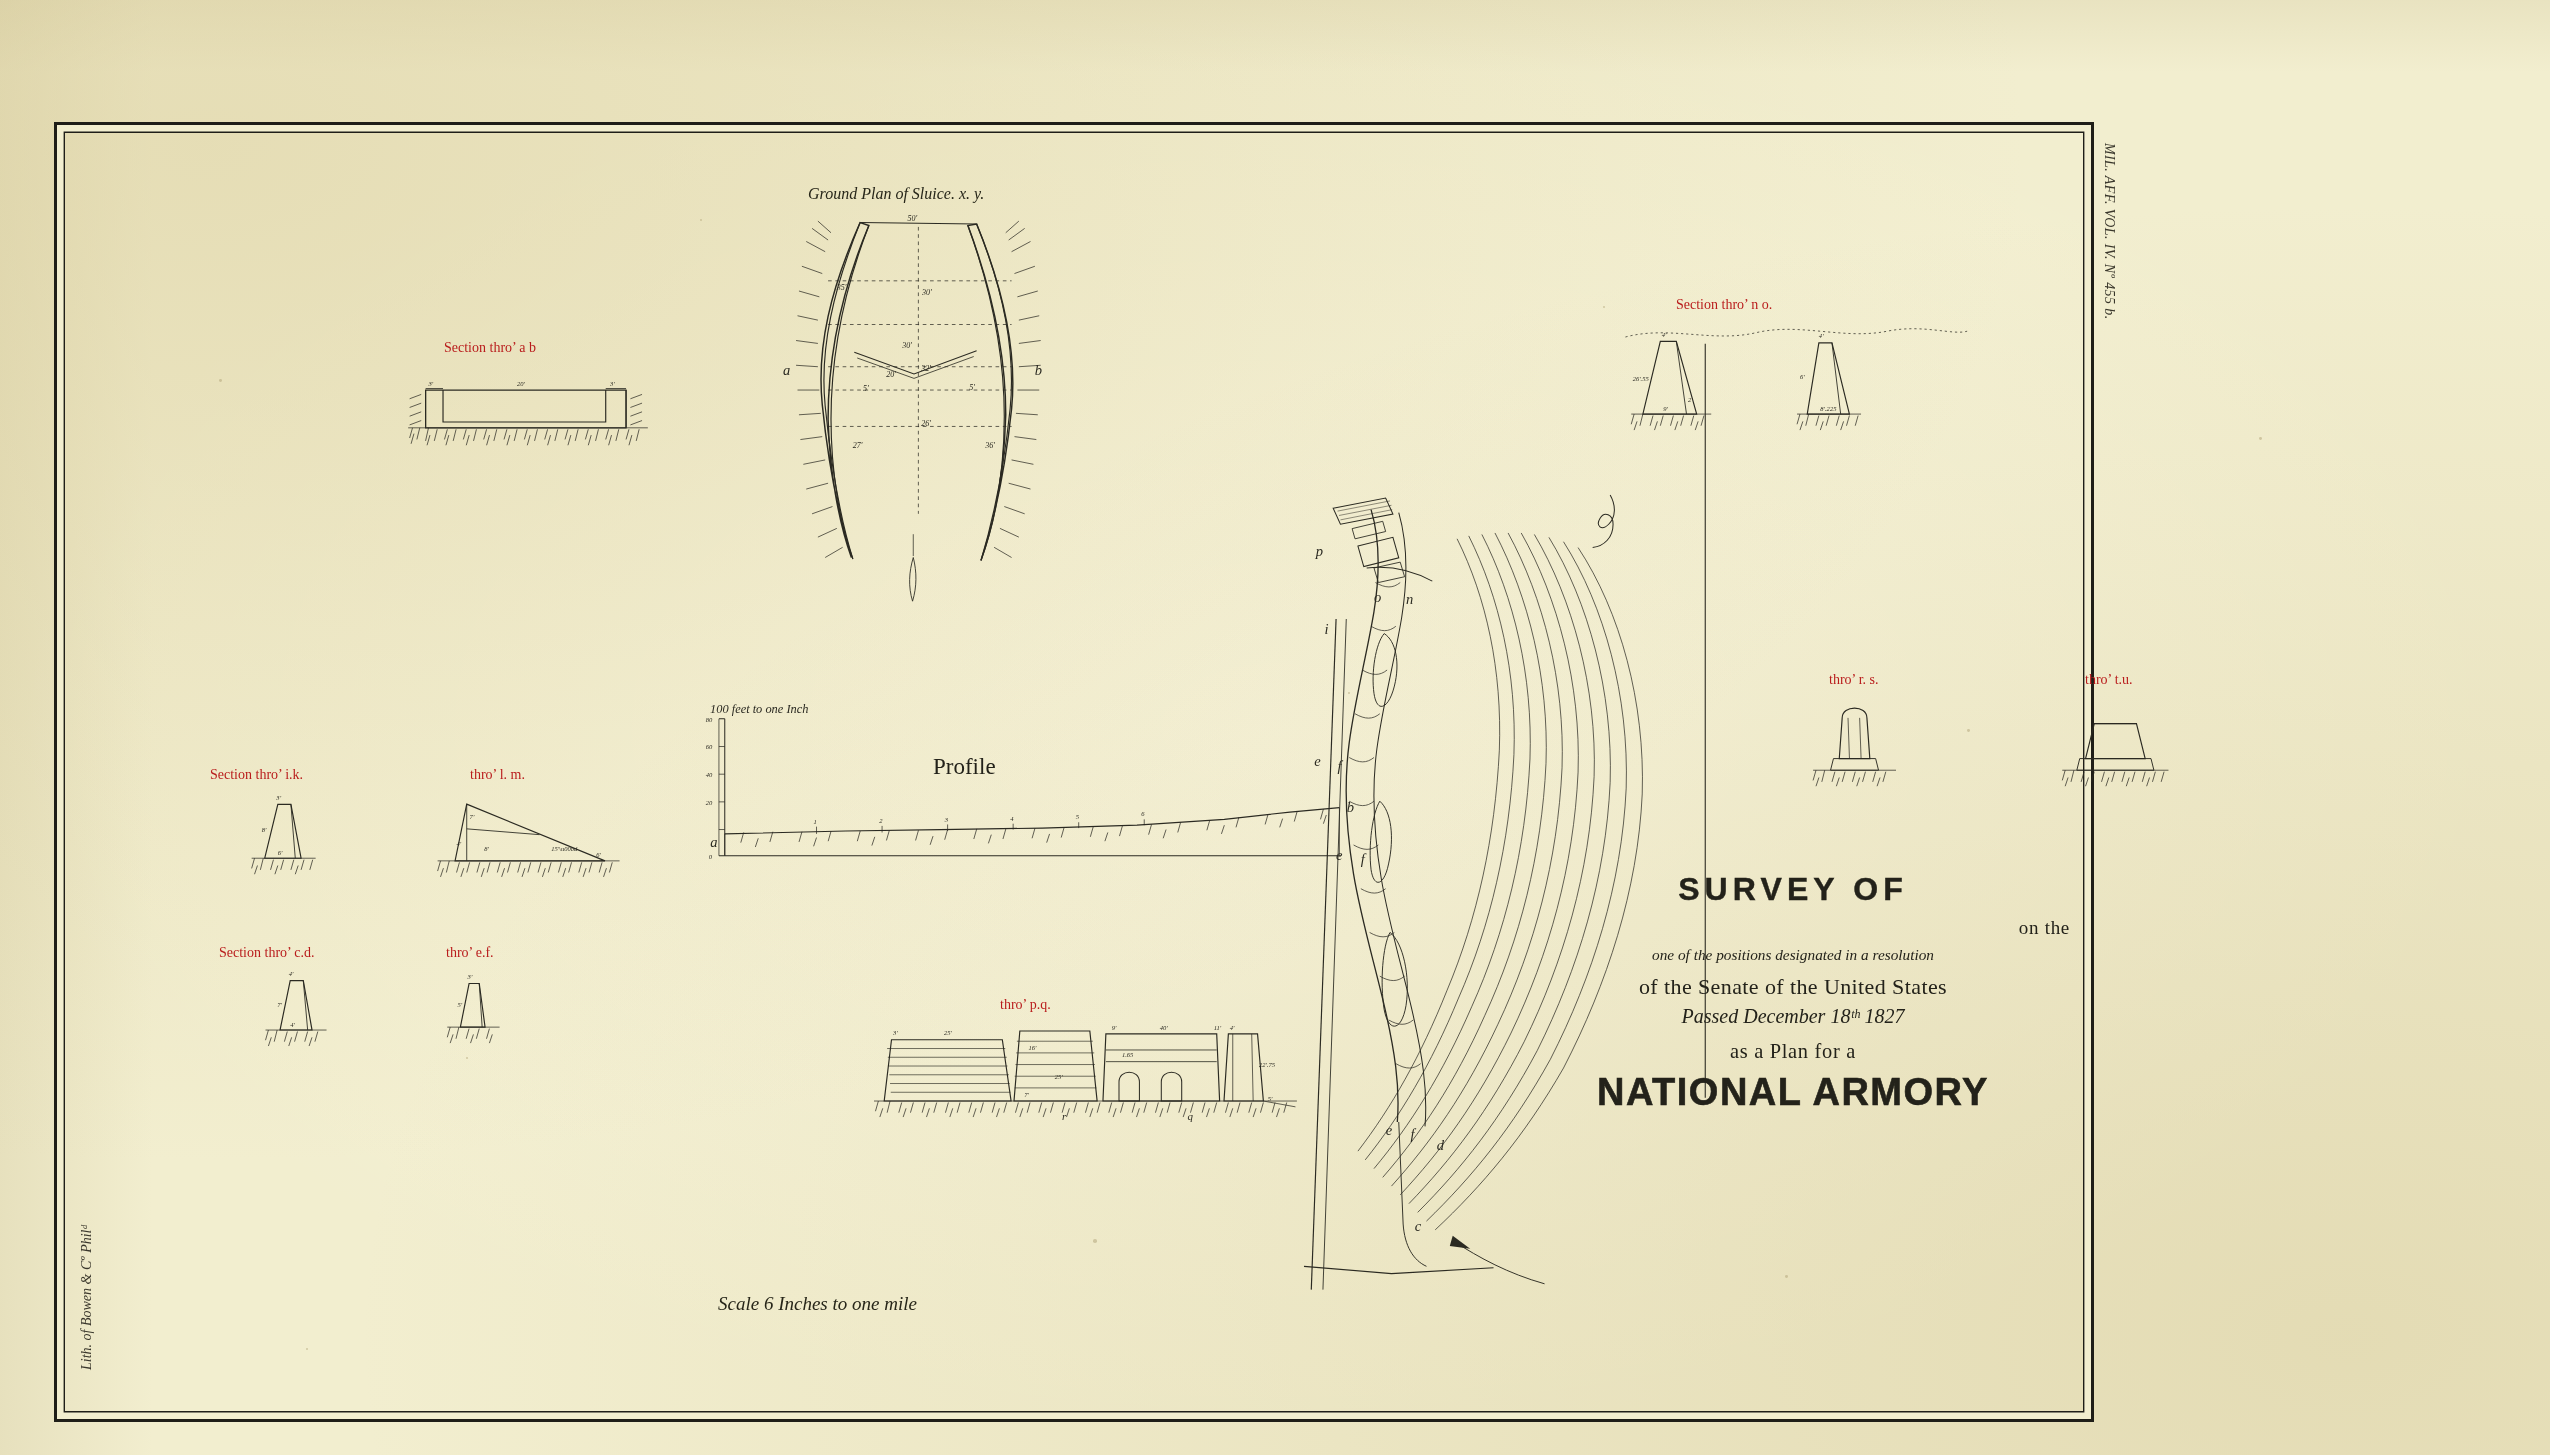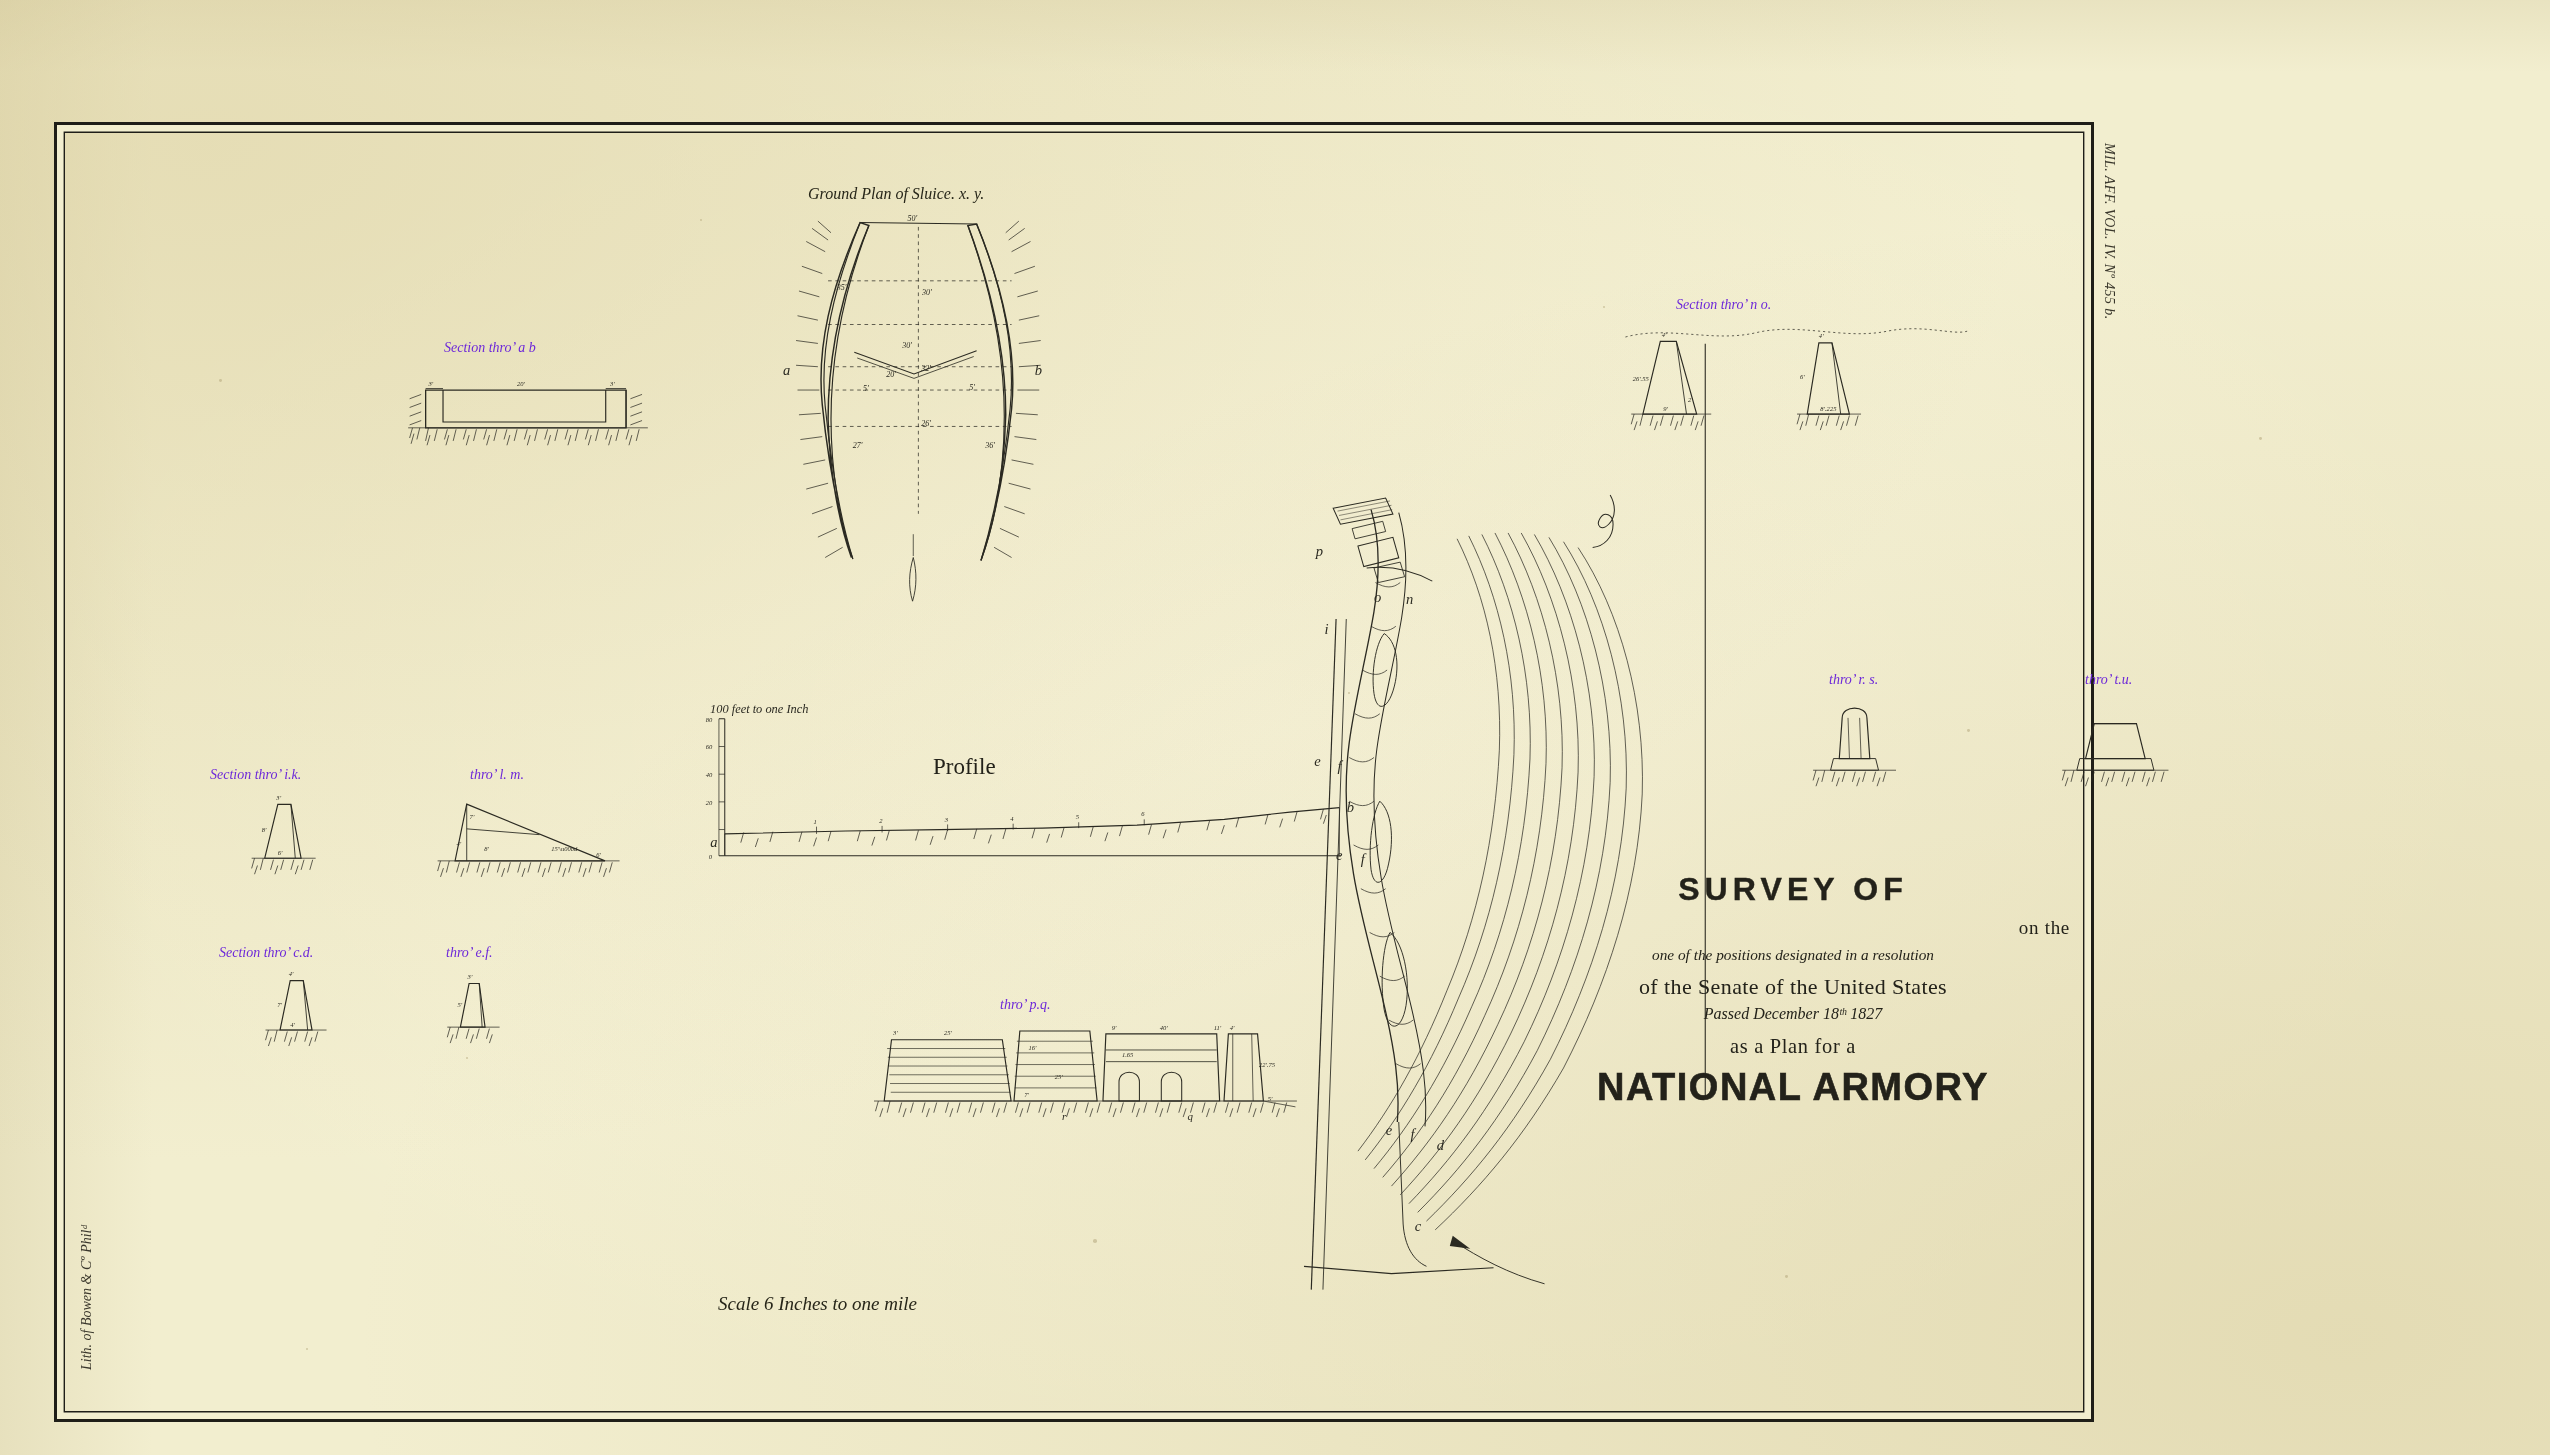--- a/index.html
+++ b/index.html
@@ -48,21 +48,21 @@
     color: #3a372c;
   }
   .edge-left {
     position: absolute; left: 79px; top: 1370px;
     transform: rotate(-90deg); transform-origin: left top;
     font-style: italic; font-size: 14px; color: #3a372c;
   }
 
   
   .cap { font-style: italic; font-size: 16px; color: #272619; margin-left: 39px; }
-  .cap-sm { font-style: italic; font-size: 14px; color: #6d28d9; }
+  .cap-sm { font-size: 14px; color: #b91c1c; }
 
   
   .titleblock {
     position: absolute; left: 1516px; top: 871px; width: 554px;
     text-align: center; color: #23221a;
   }
   .t-survey {
     font-family: "Liberation Sans", sans-serif;
     font-weight: 700; font-size: 32px; letter-spacing: 5.1px;
     -webkit-text-stroke: 0.4px #23221a;
@@ -72,21 +72,21 @@
     font-weight: 700; font-size: 42px; letter-spacing: 1.5px; margin-top: 2.9px;
     -webkit-text-stroke: 0.5px #23221a;
   }
   .t-onthe { font-size: 19px; font-style: normal; margin-top: 9px; letter-spacing: 0.7px; text-align: right;}
   .t-doe {
     font-family: "Liberation Serif", serif;
     font-weight: 700; font-style: italic; font-size: 29px; letter-spacing: 1.5px; margin-top: 4.4px;
   }
   .t-res { font-style: italic; font-size: 15.3px; margin-top: 7.3px; }
   .t-senate { font-size: 22px; margin-top: 10.2px; letter-spacing: 0.4px;}
-  .t-passed { font-style: italic; font-size: 16px; margin-top: 4.4px; }
+  .t-passed { font-style: italic; font-size: 20px; margin-top: 4.4px; }
   .t-assite { font-size: 20.4px; margin-top: 11.7px; letter-spacing: 0.7px;}
   .t-armory {
     font-family: "Liberation Sans", sans-serif;
     font-weight: 700; font-size: 38px; letter-spacing: 1.5px; margin-top: 8.7px;
     -webkit-text-stroke: 0.6px #23221a;
   }
 
   .scale-note {
     position: absolute; left: 718px; top: 1293px;
     font-style: italic; font-size: 19px; color: #272619;

